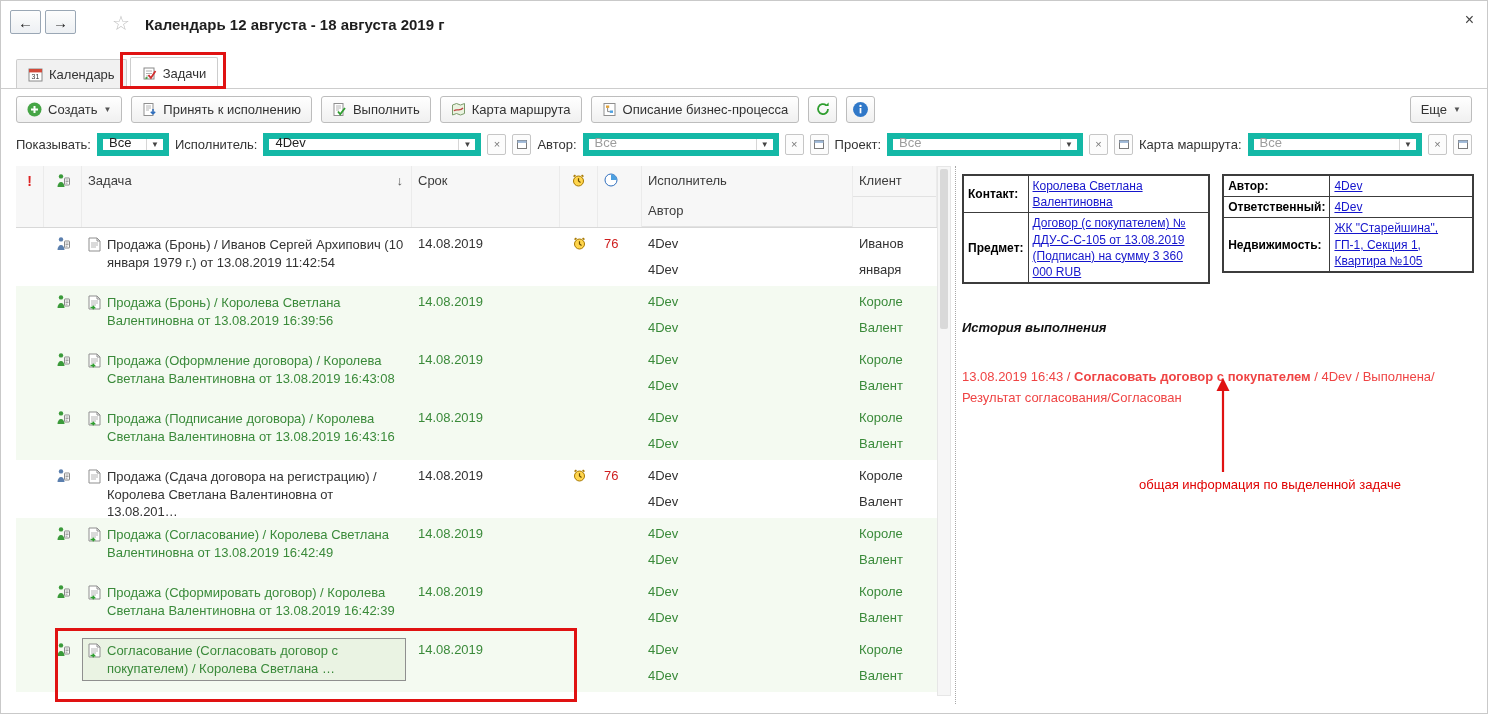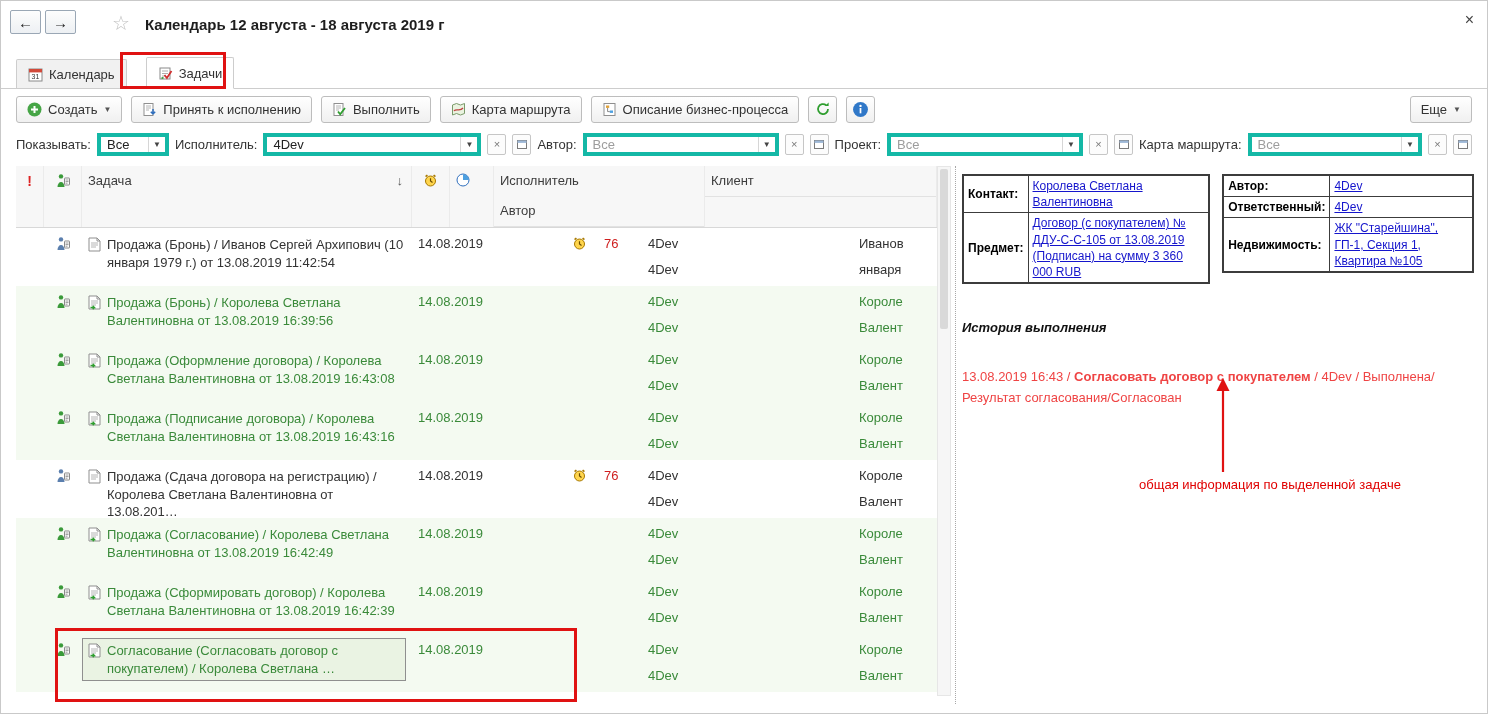--- a/index.html
+++ b/index.html
@@ -11,34 +11,34 @@
   .nav-btns{position:absolute;left:10px;top:10px;display:flex;gap:4px}
   .nav-btn{width:31px;height:24px;border:1px solid #9aa7b5;border-radius:2px;background:linear-gradient(#fdfdfd,#edf0f3);display:flex;align-items:center;justify-content:center;font-size:15px;color:#222;cursor:pointer;font-family:"Liberation Sans",sans-serif}
   .star{position:absolute;left:112px;top:11px;font-size:20px;color:#c2c2c2;cursor:pointer}
   .title{position:absolute;left:145px;top:16px;font-size:15px;font-weight:bold;color:#1e1e1e}
   .close{position:absolute;right:14px;top:11px;font-size:16px;color:#444;cursor:pointer}
 
   
   .tabbar{position:absolute;left:0;top:57px;right:0;height:32px;border-bottom:1px solid #cdcdcd;padding-left:16px;display:flex;align-items:flex-end}
   .tab{display:flex;align-items:center;gap:6px;padding:0 11px;border:1px solid #cdcdcd;border-bottom:none;background:#f1f1f1;height:29px;cursor:pointer;border-radius:2px 2px 0 0}
   .tab.active{background:#fff;height:32px;margin-bottom:-1px;border-bottom:1px solid #fff}
-  .tab+.tab{margin-left:19px}
+  .tab+.tab{margin-left:3px}
   .red-frame{position:absolute;border:3px solid #e01212;pointer-events:none;z-index:40}
 
   
   .toolbar{position:absolute;left:16px;top:95px;right:16px;height:28px;display:flex;align-items:center;gap:9px}
   .btn{display:inline-flex;align-items:center;gap:6px;height:27px;padding:0 10px;border:1px solid #bdbdbd;border-radius:3px;background:linear-gradient(#ffffff,#f0f0f0);cursor:pointer;font-size:13px;color:#333;white-space:nowrap;font-family:"Liberation Sans",sans-serif}
   .btn.sq{width:29px;padding:0;justify-content:center}
   .caret{font-size:8px;color:#555}
   .spacer{flex:1}
 
   
   .filters{position:absolute;left:16px;top:132px;right:16px;height:24px;display:flex;align-items:center;gap:6px}
   .flabel{color:#333;white-space:nowrap}
-  .combo{display:flex;align-items:center;height:23px;border:4px solid #14b8a6;background:#fff;cursor:pointer}
+  .combo{display:flex;align-items:flex-end;height:23px;border:6px solid #14b8a6;background:#fff;cursor:pointer}
   .cval{padding:0 6px;overflow:hidden;white-space:nowrap;flex:1;color:#222}
   .cval.ph{color:#9d9d9d}
   .cdrop{width:17px;height:100%;border-left:1px solid #d6d6d6;display:flex;align-items:center;justify-content:center;font-size:8px;color:#444;flex:none}
   .mini{width:19px;height:21px;border:1px solid #c6c6c6;border-radius:2px;background:#fcfcfc;display:flex;align-items:center;justify-content:center;font-size:11px;color:#777;cursor:pointer;flex:none}
   .w-show{width:72px}.w-exec{width:218px}.w-auth{width:196px}.w-proj{width:196px}.w-route{flex:1}
 
   
   .grid{position:absolute;left:16px;top:166px;width:921px;height:530px}
   .ghead{display:flex;height:62px;background:#f7f7f7;border-bottom:1px solid #d8d8d8;color:#3c3c3c}
   .ghead .gcol{border-right:1px solid #ebebeb;padding:7px 6px 0;position:relative}
@@ -254,20 +254,21 @@
     <div class="gcol c-warn"><span class="warn">!</span></div>
     <div class="gcol c-icon">
       <svg width="16" height="16" viewBox="0 0 16 16">
           <circle cx="6" cy="3.4" r="2.2" fill="#3a9a3a"></circle>
           <path d="M2.5 14c0-3 1.6-5 3.5-5s3.5 2 3.5 5z" fill="#3a9a3a"></path>
           <rect x="9.5" y="5" width="5" height="7" rx="0.5" fill="#fff" stroke="#8a8a8a"></rect>
           <path d="M10.5 7h3M10.5 8.6h3M10.5 10.2h2" stroke="#9a9a9a"></path>
         </svg>
     </div>
     <div class="gcol c-task"><span>Задача</span><span class="sort">↓</span></div>
+    <div class="gcol c-due"><span>Срок</span></div>
     <div class="gcol c-al">
       <svg width="15" height="15" viewBox="0 0 15 15">
           <circle cx="7.5" cy="8" r="5" fill="#ffd54d" stroke="#a87900"></circle>
           <path d="M7.5 5.2V8l2 1.4" stroke="#6b4c00" fill="none" stroke-width="1.2"></path>
           <path d="M2.6 3.6 4.4 2M12.4 3.6 10.6 2" stroke="#a87900" stroke-width="1.6"></path>
         </svg>
     </div>
     <div class="gcol c-num">
       <svg width="14" height="14" viewBox="0 0 14 14">
           <circle cx="7" cy="7" r="6" fill="#fff" stroke="#2f6fbe"></circle>

